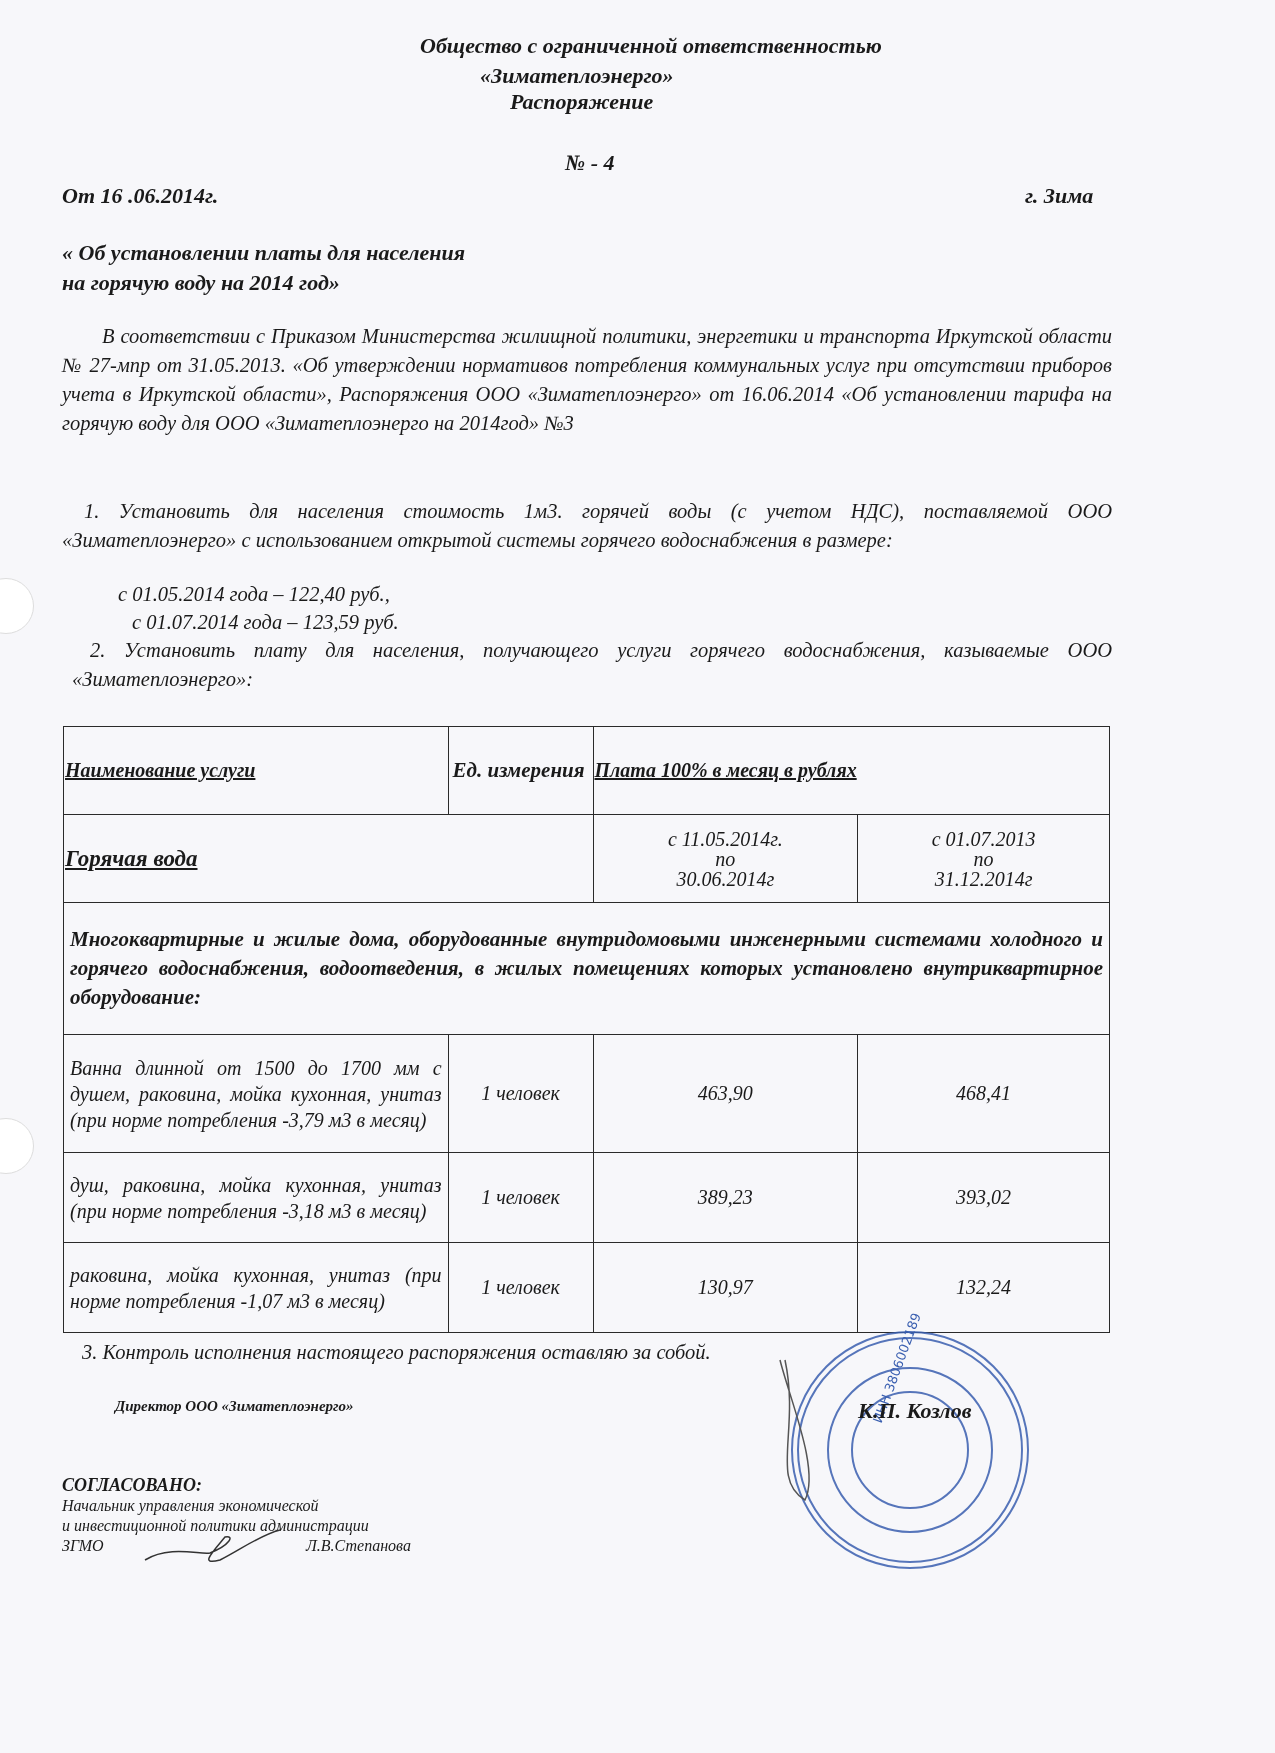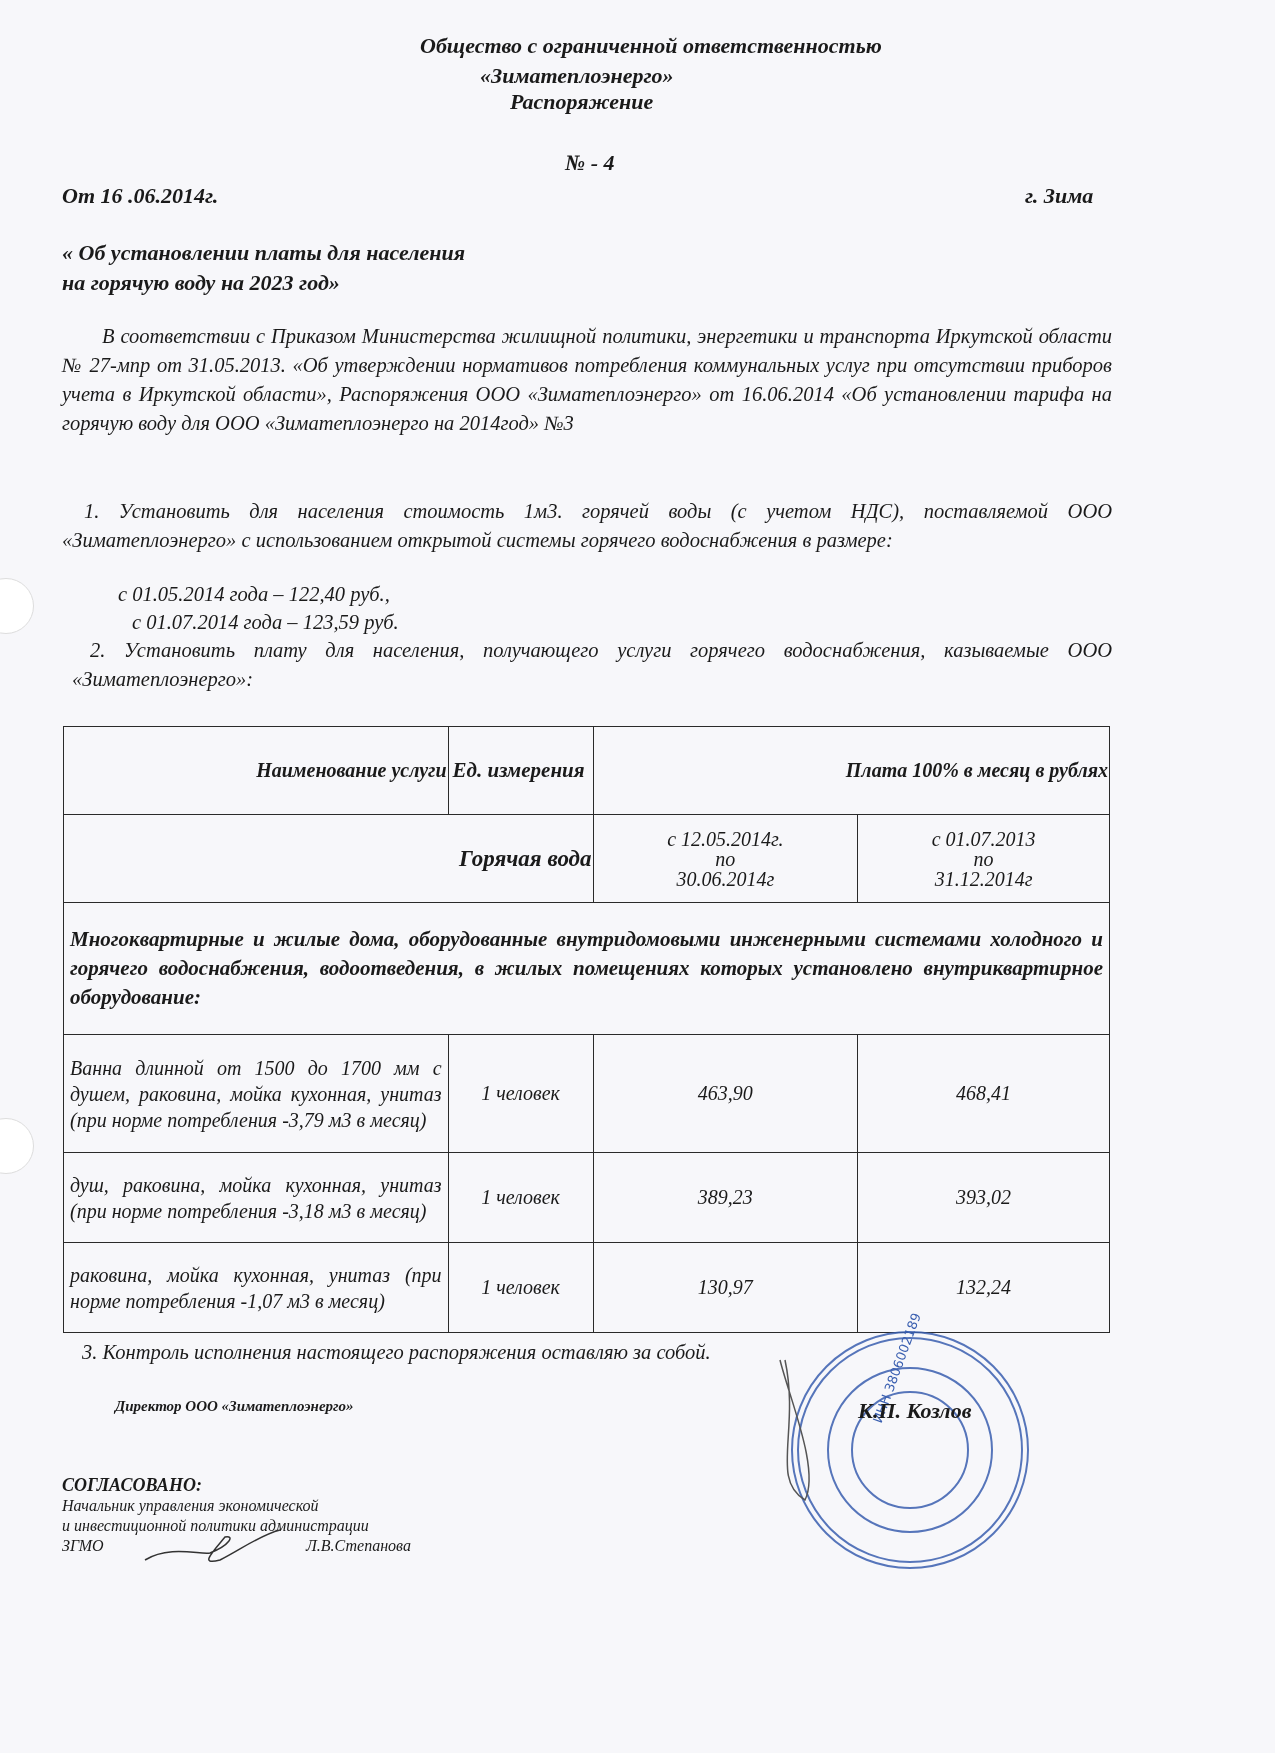--- a/index.html
+++ b/index.html
@@ -5,42 +5,42 @@
   html, body { margin:0; padding:0; }
   body { width:1275px; height:1753px; background:#f7f7fa; position:relative; overflow:hidden;
          font-family:"Liberation Serif","DejaVu Serif",serif; color:#1a1a1a; font-style:italic; }
   .abs { position:absolute; }
   .hdr { font-weight:bold; font-size:22px; }
   .b { font-weight:bold; }
   .body-text { font-size:20.5px; line-height:29px; text-align:justify; }
   .narrow { font-family:"Liberation Sans Narrow","Liberation Serif",serif; }
   table.tariff { position:absolute; left:63px; top:726px; width:1047px; border-collapse:collapse; }
   table.tariff td { border:1.5px solid #2a2a2a; vertical-align:middle; font-size:20px; }
-  .th { text-align:right; font-weight:bold; font-size:21px; }
+  .th { text-align:left; font-weight:bold; font-size:21px;text-decoration:underline; }
   .c { text-align:center; }
   .small { font-size:16px; line-height:20px; }
   .desc { text-align:justify; padding:4px 6px; line-height:26px; }
   .stamp { position:absolute; left:760px; top:1320px; width:300px; height:260px; }
   .punch { position:absolute; left:-22px; width:54px; height:54px; border-radius:50%; background:#fff; border:1px solid #ddd; }
 </style>
 </head>
 <body>
 
 <div class="punch" style="top:578px;"></div>
 <div class="punch" style="top:1118px;"></div>
 
 <div class="abs hdr" style="left:420px;top:33px;">Общество с ограниченной ответственностью</div>
 <div class="abs hdr" style="left:480px;top:63px;">«Зиматеплоэнерго»</div>
 <div class="abs hdr" style="left:510px;top:89px;">Распоряжение</div>
 <div class="abs hdr" style="left:565px;top:150px;">№ - 4</div>
 <div class="abs hdr" style="left:62px;top:183px;">От 16 .06.2014г.</div>
 <div class="abs hdr" style="left:1025px;top:183px;">г. Зима</div>
 
 <div class="abs hdr" style="left:62px;top:240px;">« Об установлении платы для населения</div>
-<div class="abs hdr" style="left:62px;top:270px;"> на горячую воду на 2023 год»</div>
+<div class="abs hdr" style="left:62px;top:270px;"> на горячую воду на 2014 год»</div>
 
 <div class="abs body-text" style="left:62px;top:322px;width:1050px;text-indent:40px;">В соответствии с  Приказом Министерства жилищной политики, энергетики и транспорта Иркутской области № 27-мпр от 31.05.2013. «Об утверждении нормативов потребления коммунальных услуг при отсутствии приборов учета в Иркутской области», Распоряжения ООО «Зиматеплоэнерго» от 16.06.2014 «Об установлении тарифа на горячую воду для ООО «Зиматеплоэнерго на 2014год»  №3</div>
 
 <div class="abs body-text narrow" style="left:62px;top:497px;width:1050px;text-indent:22px;">1.  Установить для населения  стоимость 1м3. горячей воды (с учетом НДС), поставляемой ООО «Зиматеплоэнерго» с использованием открытой системы горячего водоснабжения   в размере:</div>
 <div class="abs body-text narrow" style="left:118px;top:580px;">с 01.05.2014 года – 122,40 руб.,</div>
 <div class="abs body-text narrow" style="left:132px;top:608px;">с 01.07.2014 года – 123,59 руб.</div>
 <div class="abs body-text narrow" style="left:72px;top:636px;width:1040px;text-indent:18px;">2.  Установить плату для населения, получающего услуги горячего водоснабжения, казываемые ООО «Зиматеплоэнерго»:</div>
 
 <table class="tariff">
   <colgroup>
@@ -51,21 +51,21 @@
     </colgroup>
   <tbody>
       <tr style="height:88px;">
     <td class="th narrow">Наименование услуги</td>
     <td class="narrow b" style="font-size:21px;padding-left:4px;">Ед. измерения</td>
     <td class="th narrow" colspan="2">Плата 100% в месяц в рублях</td>
   </tr>
   <tr style="height:88px;">
     <td class="th narrow" colspan="2" style="font-size:23px;">Горячая вода</td>
     <td class="c small narrow">
-      <div>с 12.05.2014г.</div>
+      <div>с 11.05.2014г.</div>
       <div>по</div>
       <div>30.06.2014г</div>
     </td>
     <td class="c small narrow">
       <div>с 01.07.2013</div>
       <div>по</div>
       <div>31.12.2014г</div>
     </td>
   </tr>
   <tr style="height:115px;">

